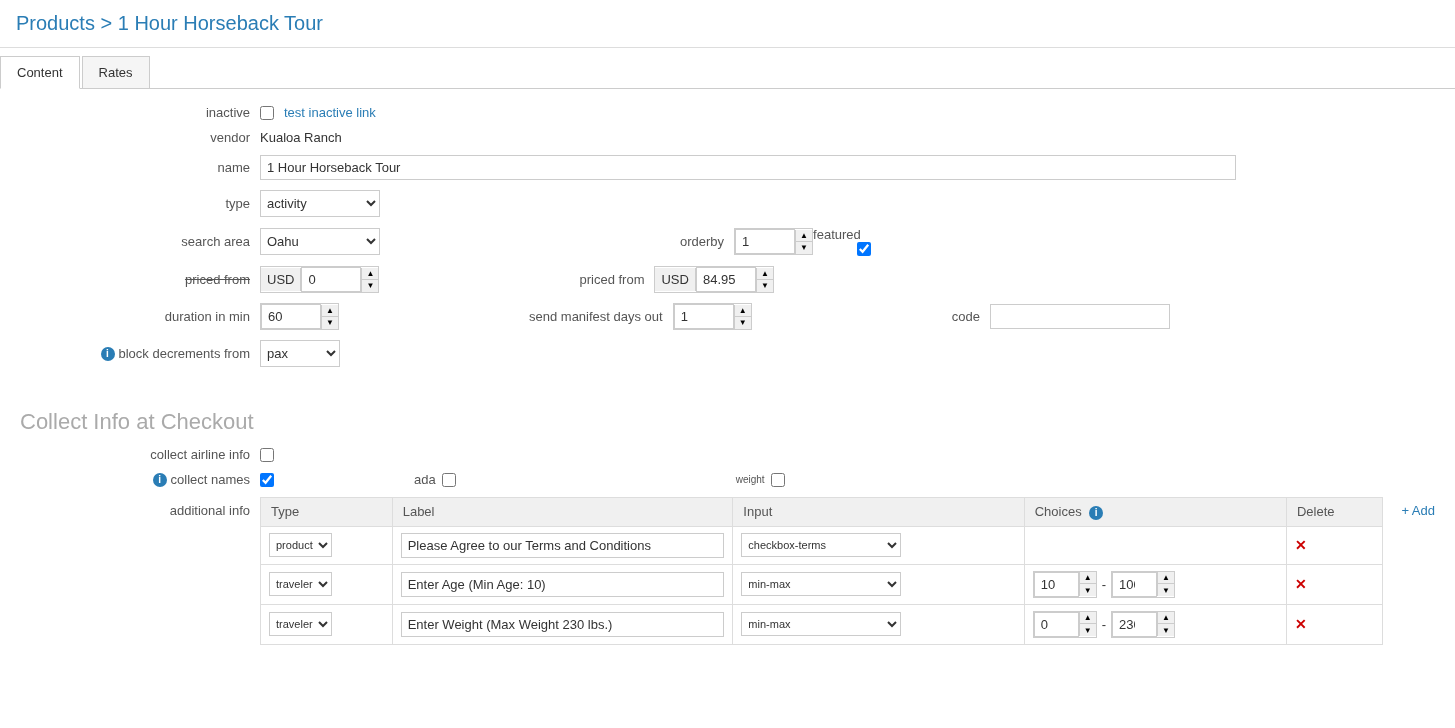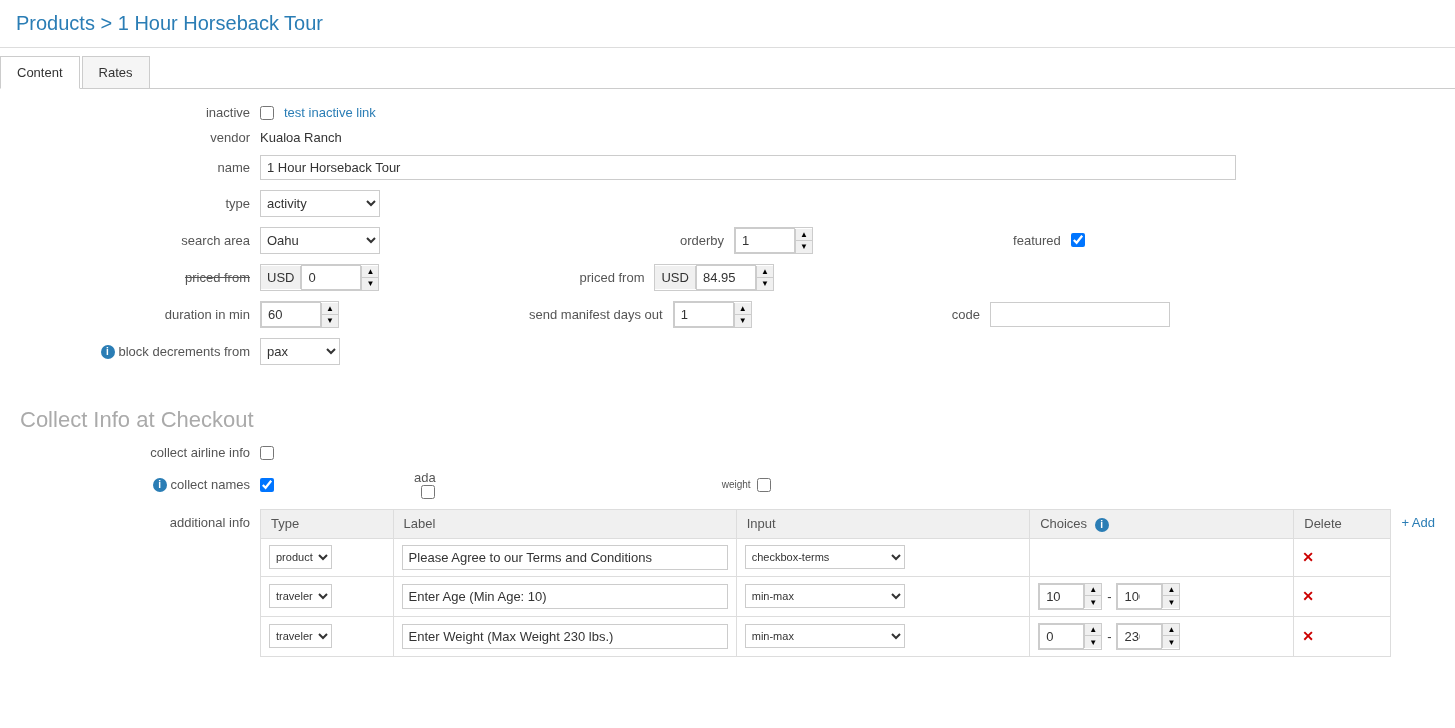--- a/index.html
+++ b/index.html
@@ -319,21 +319,21 @@
       <span style="color:#555;font-size:13px;margin-right:10px;">orderby</span>
       <div class="spinner-wrapper">
         <input type="number" class="spinner-input" value="1" style="width: 60px;">
         <div class="spinner-arrows">
           <button class="spinner-arrow">▲</button>
           <button class="spinner-arrow">▼</button>
         </div>
       </div>
     </div>
 
-    <div style="display:flex;align-items:flex-start;margin-left:200px;">
+    <div style="display:flex;align-items:flex-end;flex-direction:column;">
       <span style="color:#555;font-size:13px;margin-right:10px;">featured</span>
       <input type="checkbox" checked="" class="checkbox-input" style="">
     </div>
   </div>
 
   <div class="form-row" style="align-items:center;">
     <div class="form-label group-label" style="text-decoration:line-through;">priced from</div>
     <div class="currency-spinner">
       <span class="currency-label">USD</span>
       <input type="text" class="currency-input" value="0" style="">
@@ -405,21 +405,21 @@
     <input type="checkbox" class="checkbox-input" style="">
   </div>
 
   <div class="checkout-row">
     <div style="display:flex;align-items:center;justify-content:flex-end;width:240px;padding-right:10px;">
       <span class="info-icon">i</span>
       <span style="color:#555;font-size:13px;">collect names</span>
     </div>
     <input type="checkbox" checked="" class="checkbox-input" style="">
 
-    <div style="display:flex;align-items:center;margin-left:140px;flex-direction:column;">
+    <div style="display:flex;align-items:center;margin-left:140px;">
       <span style="color:#555;font-size:13px;margin-right:6px;">ada</span>
       <input type="checkbox" class="checkbox-input" style="">
     </div>
 
     <div style="display:flex;align-items:center;margin-left:250px;">
       <span style="color:#555;font-size:10px;margin-right:6px;margin-left:30px;">weight</span>
       <input type="checkbox" class="checkbox-input" style="">
     </div>
   </div>
 
@@ -541,18 +541,18 @@
                 </div>
               </div>
             </td>
             <td>
               <span class="delete-x">✕</span>
             </td>
           </tr>
         </tbody>
       </table>
     </div>
-    <div style="padding-top:6px;padding-left:0;">
+    <div style="padding-top:6px;padding-left:8px;">
       <span class="add-link">+ Add</span>
     </div>
   </div>
 
 </div>
 
 </body></html>

